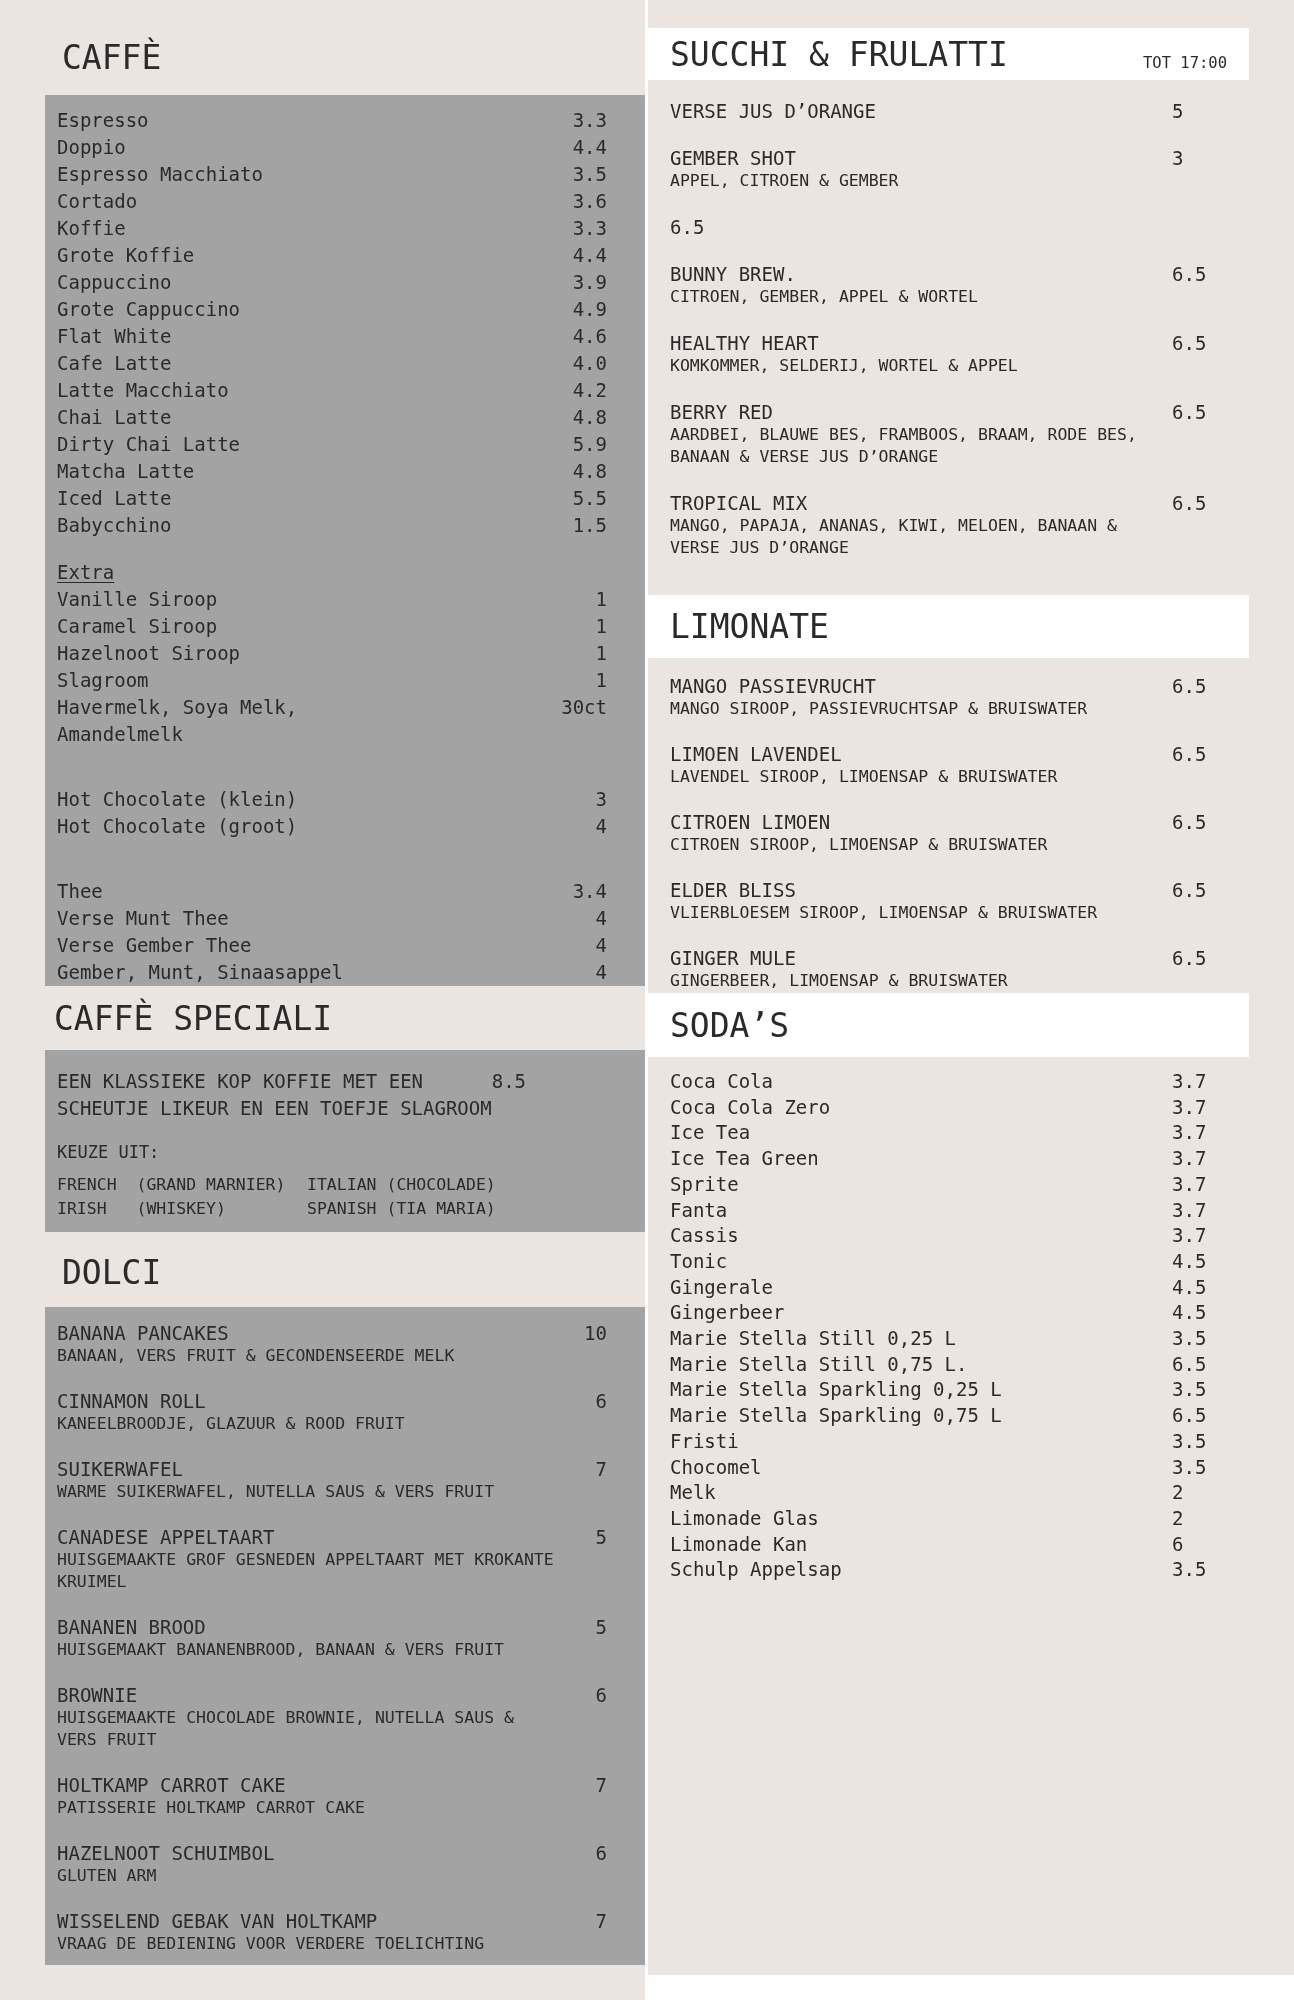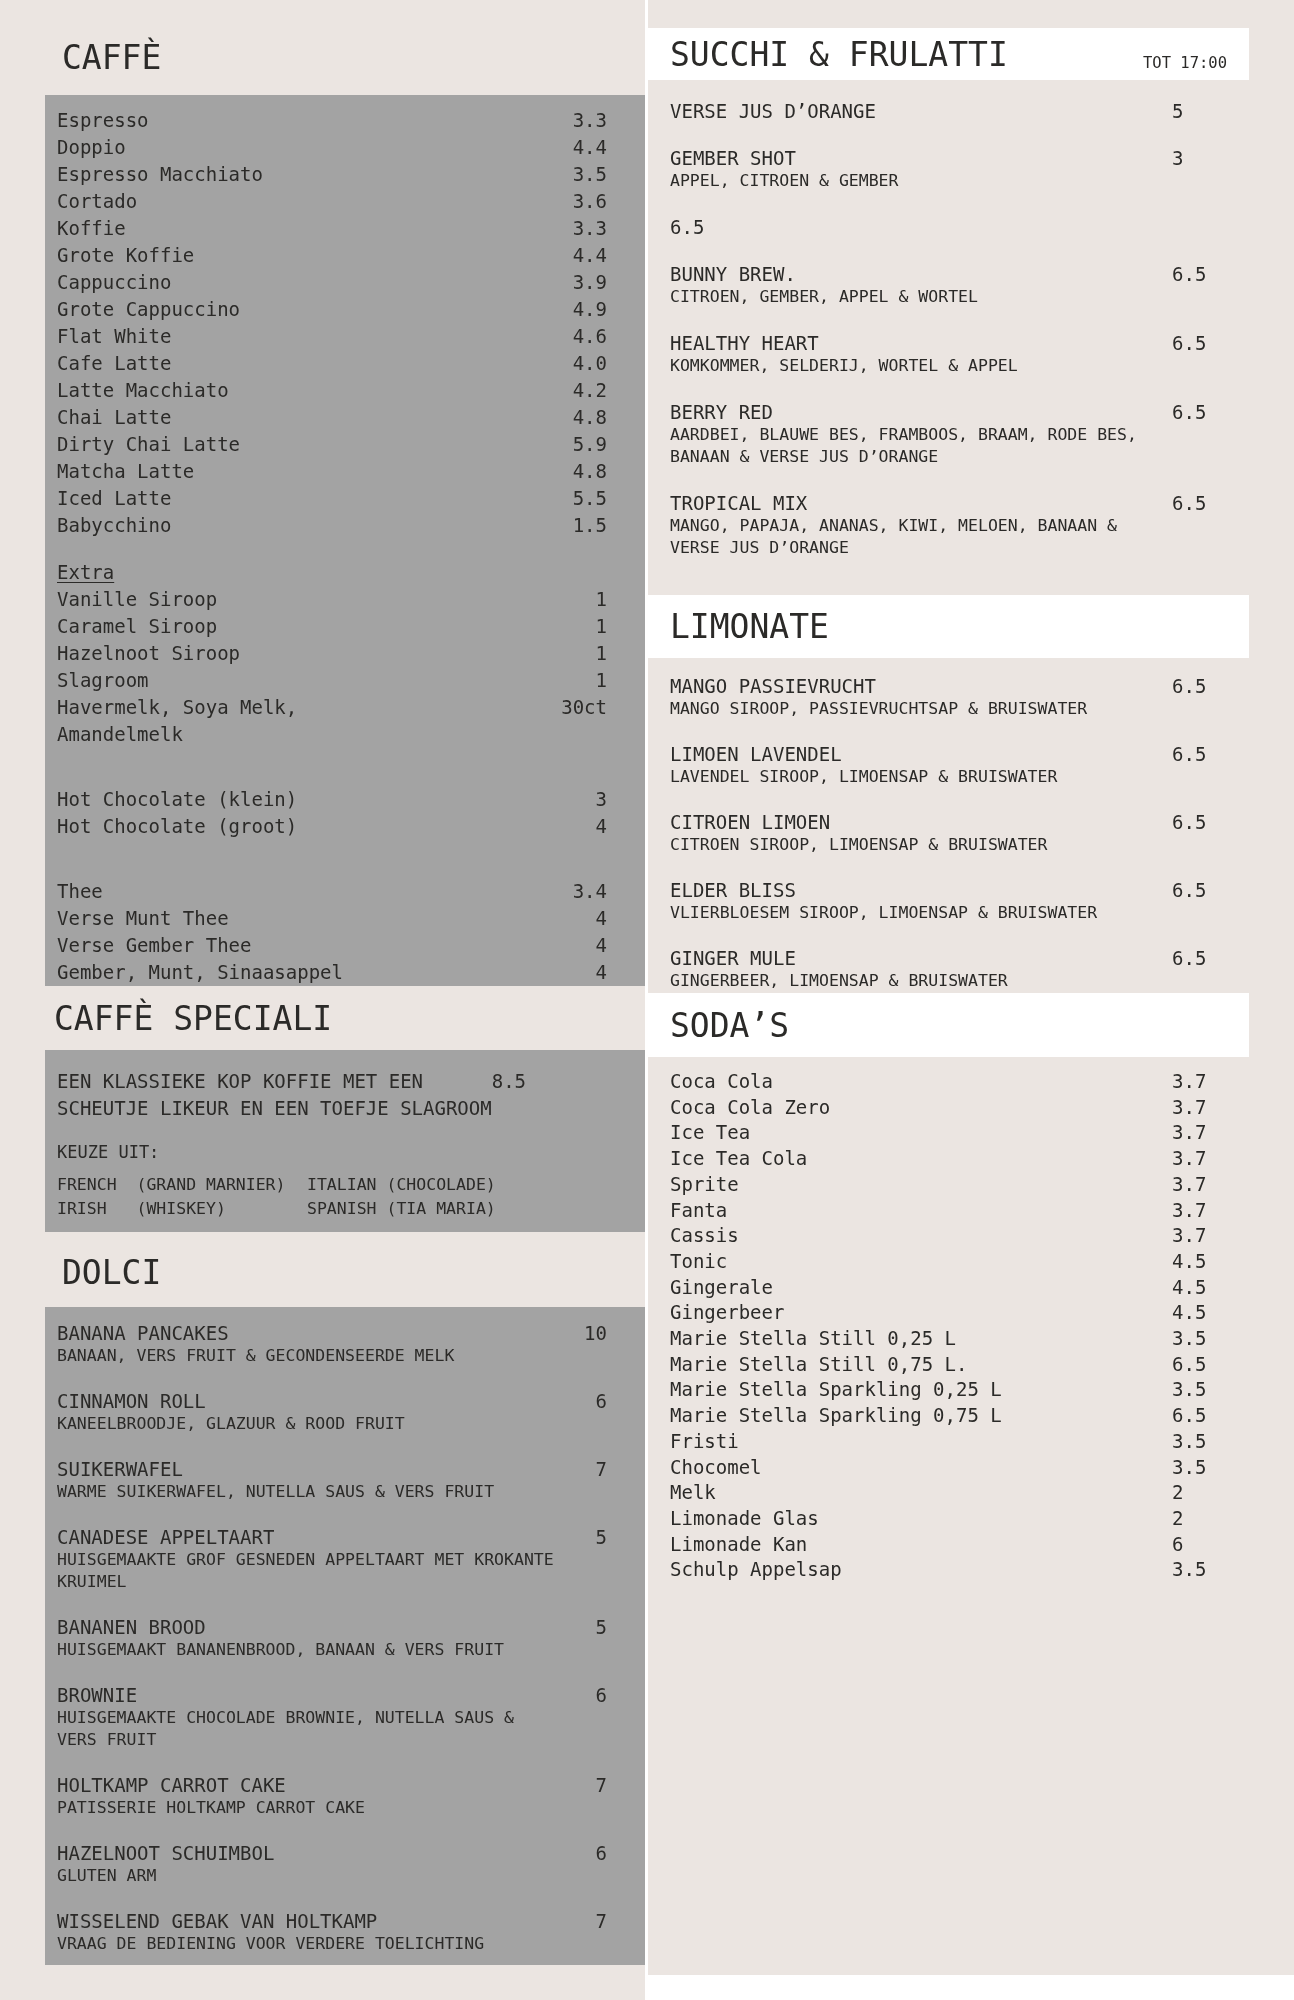--- a/index.html
+++ b/index.html
@@ -467,21 +467,21 @@
       <span>Coca Cola Zero</span>
       <span>3.7</span>
     </div>
 
     <div class="soda-row">
       <span>Ice Tea</span>
       <span>3.7</span>
     </div>
 
     <div class="soda-row">
-      <span>Ice Tea Cola</span>
+      <span>Ice Tea Green</span>
       <span>3.7</span>
     </div>
 
     <div class="soda-row">
       <span>Sprite</span>
       <span>3.7</span>
     </div>
 
     <div class="soda-row">
       <span>Fanta</span>

